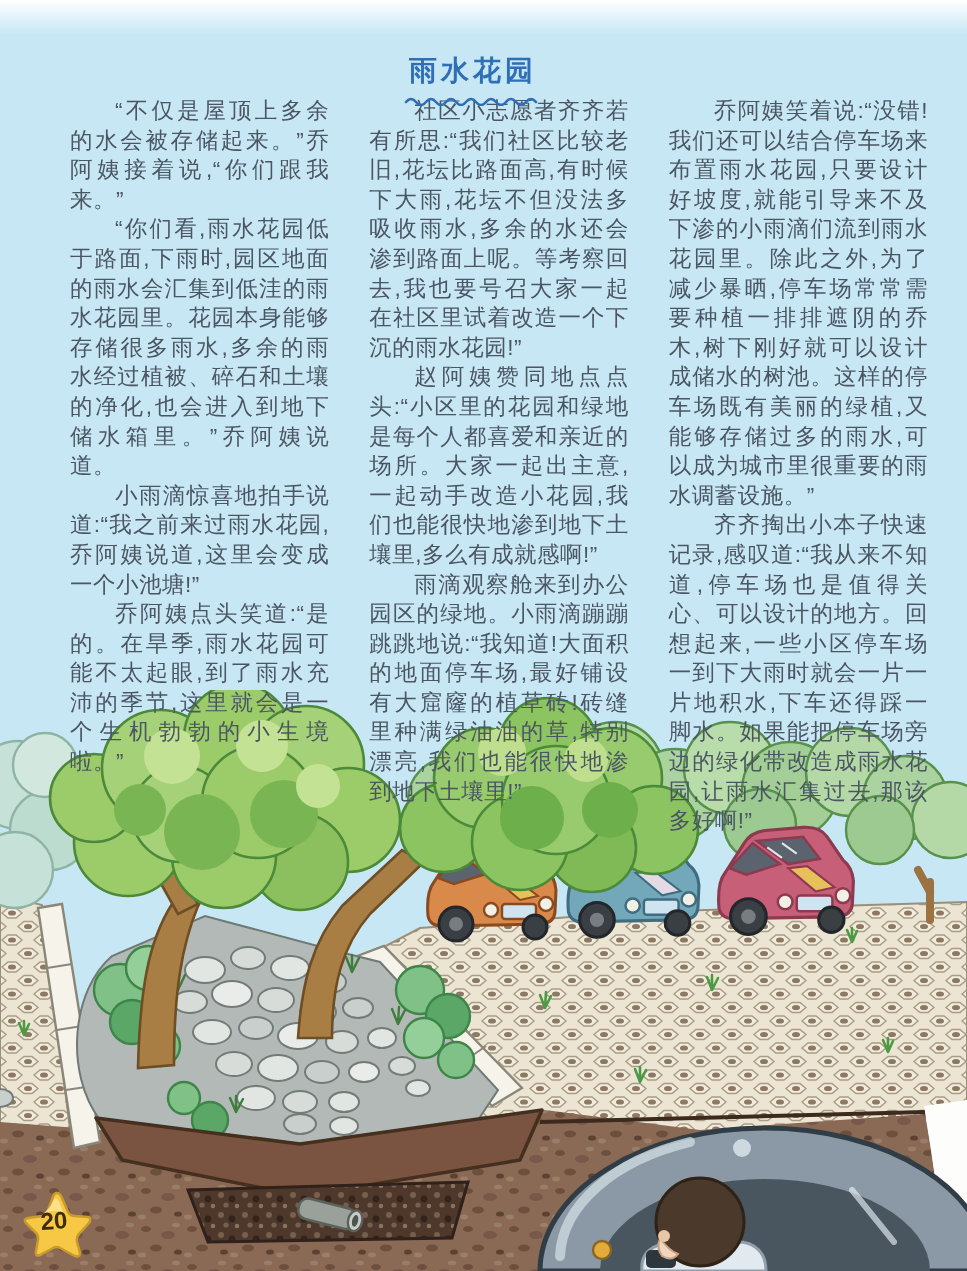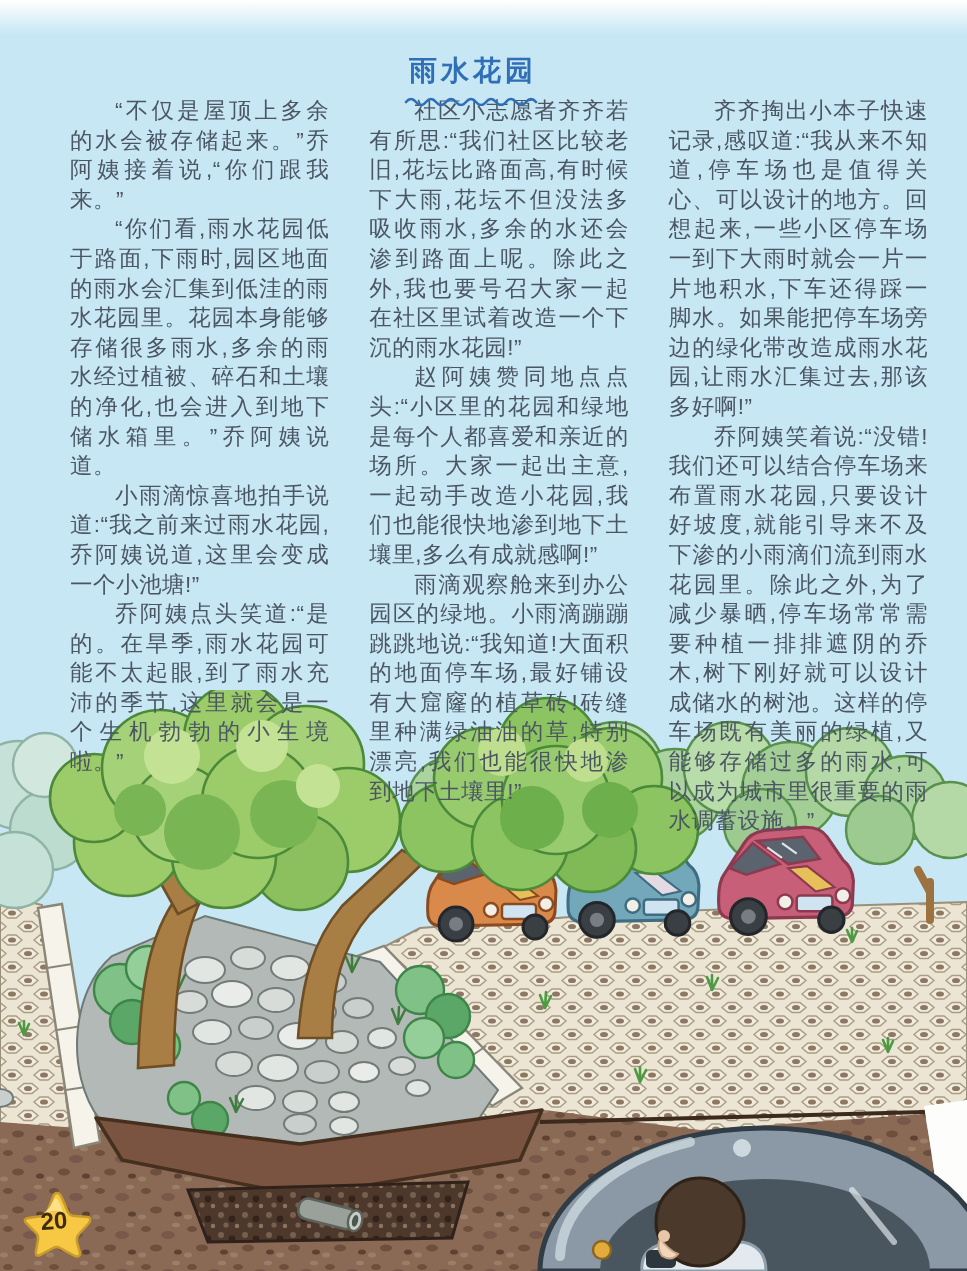--- a/index.html
+++ b/index.html
@@ -36,27 +36,27 @@
 </div>
 
 <div class="columns">
   <div class="col">
       <p>“不仅是屋顶上多余的水会被存储起来。”乔阿姨接着说,“你们跟我来。”</p>
       <p>“你们看,雨水花园低于路面,下雨时,园区地面的雨水会汇集到低洼的雨水花园里。花园本身能够存储很多雨水,多余的雨水经过植被、碎石和土壤的净化,也会进入到地下储水箱里。”乔阿姨说道。</p>
       <p>小雨滴惊喜地拍手说道:“我之前来过雨水花园,乔阿姨说道,这里会变成一个小池塘!”</p>
       <p>乔阿姨点头笑道:“是的。在旱季,雨水花园可能不太起眼,到了雨水充沛的季节,这里就会是一个生机勃勃的小生境啦。”</p>
     </div>
   <div class="col">
-      <p>社区小志愿者齐齐若有所思:“我们社区比较老旧,花坛比路面高,有时候下大雨,花坛不但没法多吸收雨水,多余的水还会渗到路面上呢。除此之外,我也要号召大家一起在社区里试着改造一个下沉的雨水花园!”</p>
+      <p>社区小志愿者齐齐若有所思:“我们社区比较老旧,花坛比路面高,有时候下大雨,花坛不但没法多吸收雨水,多余的水还会渗到路面上呢。等考察回去,我也要号召大家一起在社区里试着改造一个下沉的雨水花园!”</p>
       <p>赵阿姨赞同地点点头:“小区里的花园和绿地是每个人都喜爱和亲近的场所。大家一起出主意,一起动手改造小花园,我们也能很快地渗到地下土壤里,多么有成就感啊!”</p>
       <p>雨滴观察舱来到办公园区的绿地。小雨滴蹦蹦跳跳地说:“我知道!大面积的地面停车场,最好铺设有大窟窿的植草砖!砖缝里种满绿油油的草,特别漂亮,我们也能很快地渗到地下土壤里!”</p>
     </div>
   <div class="col">
+      <p>乔阿姨笑着说:“没错!我们还可以结合停车场来布置雨水花园,只要设计好坡度,就能引导来不及下渗的小雨滴们流到雨水花园里。除此之外,为了减少暴晒,停车场常常需要种植一排排遮阴的乔木,树下刚好就可以设计成储水的树池。这样的停车场既有美丽的绿植,又能够存储过多的雨水,可以成为城市里很重要的雨水调蓄设施。”</p>
       <p>齐齐掏出小本子快速记录,感叹道:“我从来不知道,停车场也是值得关心、可以设计的地方。回想起来,一些小区停车场一到下大雨时就会一片一片地积水,下车还得踩一脚水。如果能把停车场旁边的绿化带改造成雨水花园,让雨水汇集过去,那该多好啊!”</p>
-      <p>乔阿姨笑着说:“没错!我们还可以结合停车场来布置雨水花园,只要设计好坡度,就能引导来不及下渗的小雨滴们流到雨水花园里。除此之外,为了减少暴晒,停车场常常需要种植一排排遮阴的乔木,树下刚好就可以设计成储水的树池。这样的停车场既有美丽的绿植,又能够存储过多的雨水,可以成为城市里很重要的雨水调蓄设施。”</p>
     </div>
 </div>
 
 <svg class="illustration" viewBox="0 0 967 581">
   <defs>
     <pattern id="pav" width="32" height="27" patternUnits="userSpaceOnUse">
       <rect width="32" height="27" fill="#ece5d4"></rect>
       <g fill="#f2ecdc" stroke="#a89c85" stroke-width="1.4">
         <path d="M2,7 L8,2 L16,2 L22,7 L16,12 L8,12 Z"></path>
         <path d="M18,20.5 L24,15.5 L32,15.5 L38,20.5 L32,25.5 L24,25.5 Z"></path>

